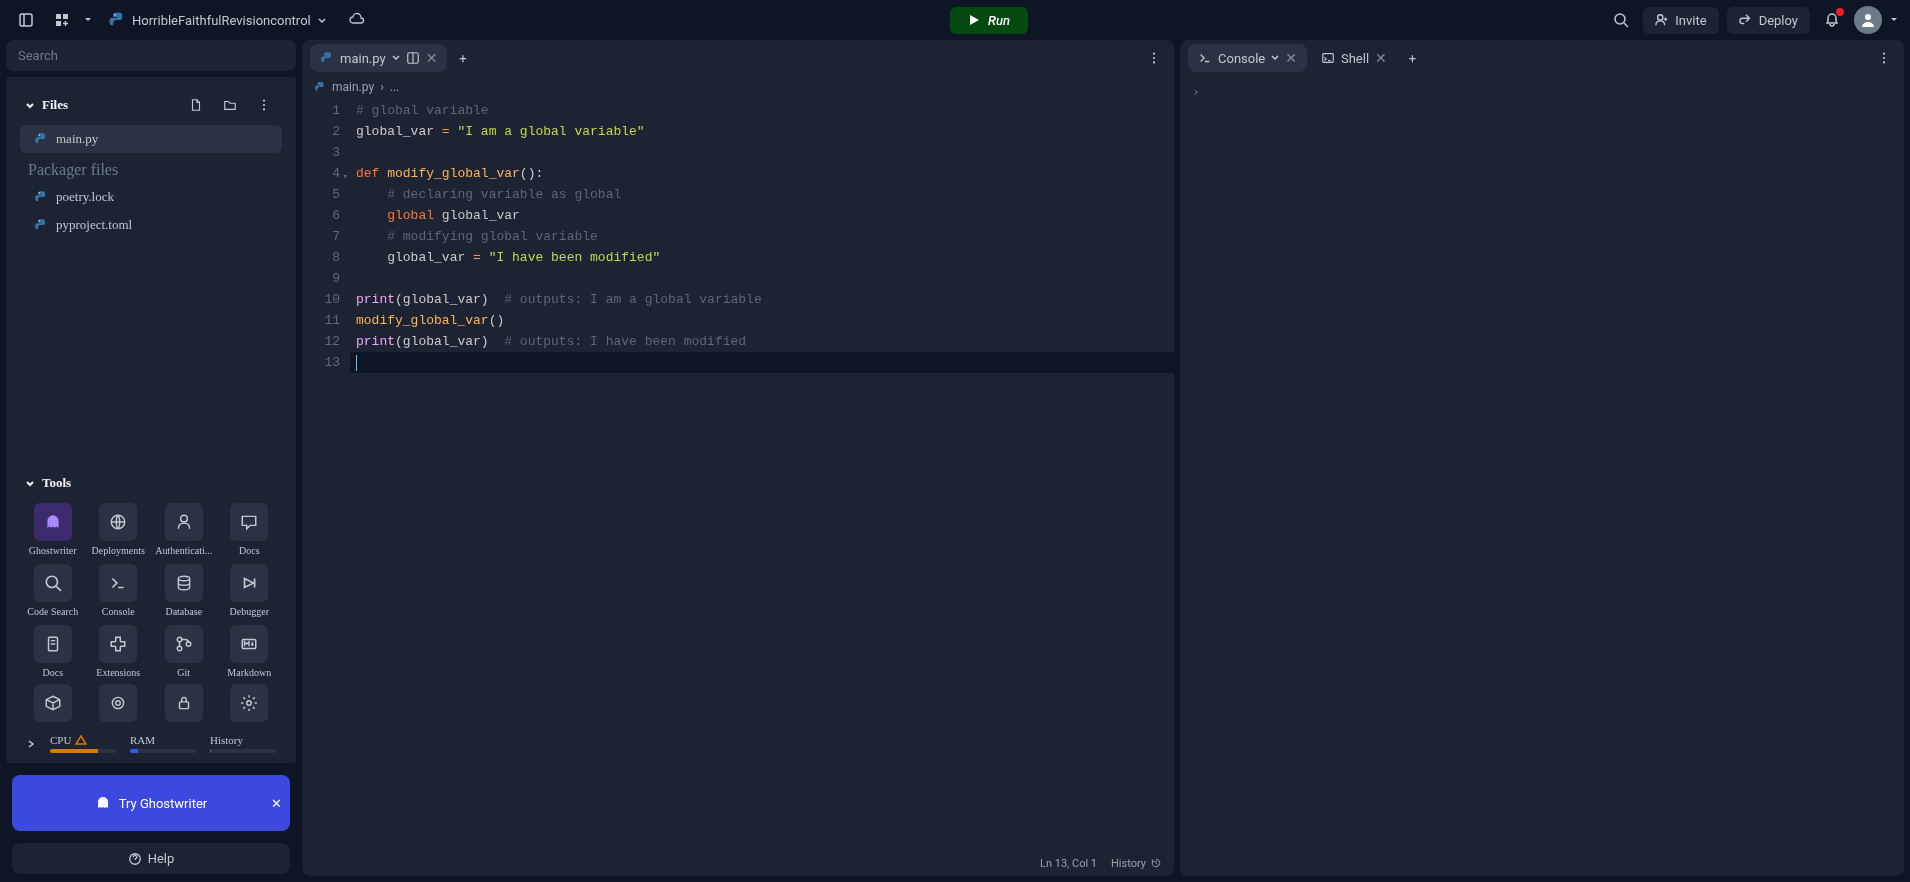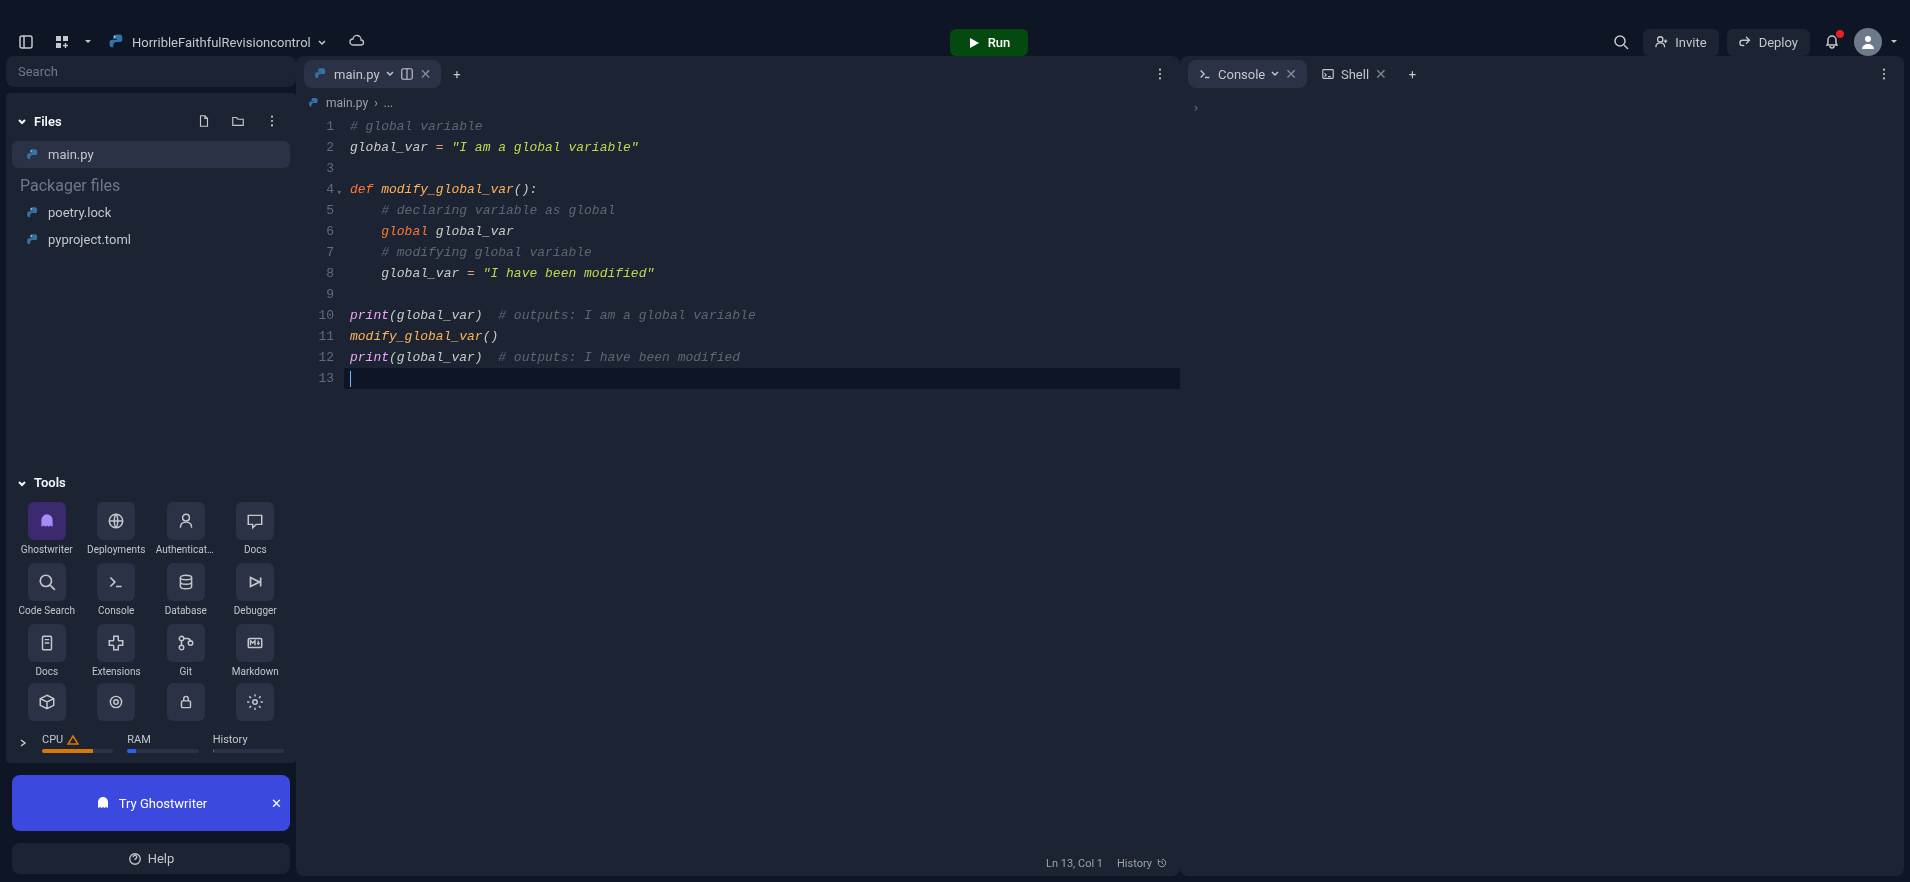--- a/index.html
+++ b/index.html
@@ -10,23 +10,23 @@
   font-size: 13px;
   width: 1910px;
   height: 882px;
   overflow: hidden;
   display: flex;
   flex-direction: column;
 }
 
 
 .topbar {
-  height: 56px;
+  height: 40px;
   display: flex;
-  align-items: flex-end;
+  align-items: center;
   padding: 0 12px;
   gap: 6px;
 }
 .topbar-left { display: flex; align-items: center; gap: 8px; }
 .topbar-center { flex: 1; display: flex; justify-content: center; }
 .topbar-right { display: flex; align-items: center; gap: 8px; }
 
 .icon-btn {
   width: 28px; height: 28px;
   display: flex; align-items: center; justify-content: center;
@@ -43,20 +43,21 @@
 .py-icon { width: 18px; height: 18px; }
 
 .run-btn {
   background: #044a10;
   color: #fff;
   padding: 6px 18px;
   border-radius: 6px;
   display: flex; align-items: center; gap: 8px;
   cursor: pointer;
   font-weight: 500;
+  font-style: italic;
 }
 
 .pill-btn {
   background: #1c2333;
   padding: 6px 12px;
   border-radius: 6px;
   display: flex; align-items: center; gap: 6px;
   cursor: pointer;
 }
 
@@ -65,20 +66,21 @@
 
 .avatar {
   width: 28px; height: 28px; border-radius: 50%;
   background: #6c7a89; display: flex; align-items: center; justify-content: center;
 }
 
 
 .main {
   flex: 1;
   display: flex;
+  gap: 6px;
   padding: 0 6px 6px 6px;
   min-height: 0;
 }
 
 
 .sidebar {
   width: 290px;
   display: flex;
   flex-direction: column;
   gap: 6px;
@@ -88,23 +90,24 @@
   border-radius: 8px;
   padding: 8px 12px;
   color: #6c7a89;
 }
 .sidebar-panel {
   background: #1c2333;
   border-radius: 4px;
   flex: 1;
   display: flex;
   flex-direction: column;
-  padding: 8px 0;
+  padding: 8px 8px;
   min-height: 0;
   overflow: hidden;
+  font-family: Liberation Serif, serif;
 }
 .section-header {
   display: flex; align-items: center; padding: 6px 10px;
   gap: 6px; font-weight: 600; color: #f5f9fc;
 }
 .section-header .spacer { flex: 1; }
 .file-item {
   display: flex; align-items: center; gap: 8px;
   padding: 6px 14px; cursor: pointer;
   border-radius: 6px; margin: 0 6px;
@@ -225,21 +228,21 @@
   right: -8px;
   top: 4px;
   font-size: 9px;
   color: #5f6b7a;
 }
 .code {
   flex: 1;
   padding: 2px 0;
   white-space: pre;
 }
-.code .line { height: 21px; padding-left: 6px; font-style: italic; }
+.code .line { height: 21px; padding-left: 6px; }
 .code .line.cursor-line { background: #0e1525; }
 .cursor { display: inline-block; width: 1px; height: 16px; background: #79b8ff; vertical-align: middle; }
 
 
 .tok-comment { color: #5c6773; }
 .tok-string { color: #c2d94c; }
 .tok-keyword { color: #ff7733; }
 .tok-func { color: #ffb454; }
 .tok-builtin { color: #f2a6f7; }
 .tok-ident { color: #cbccc6; }

